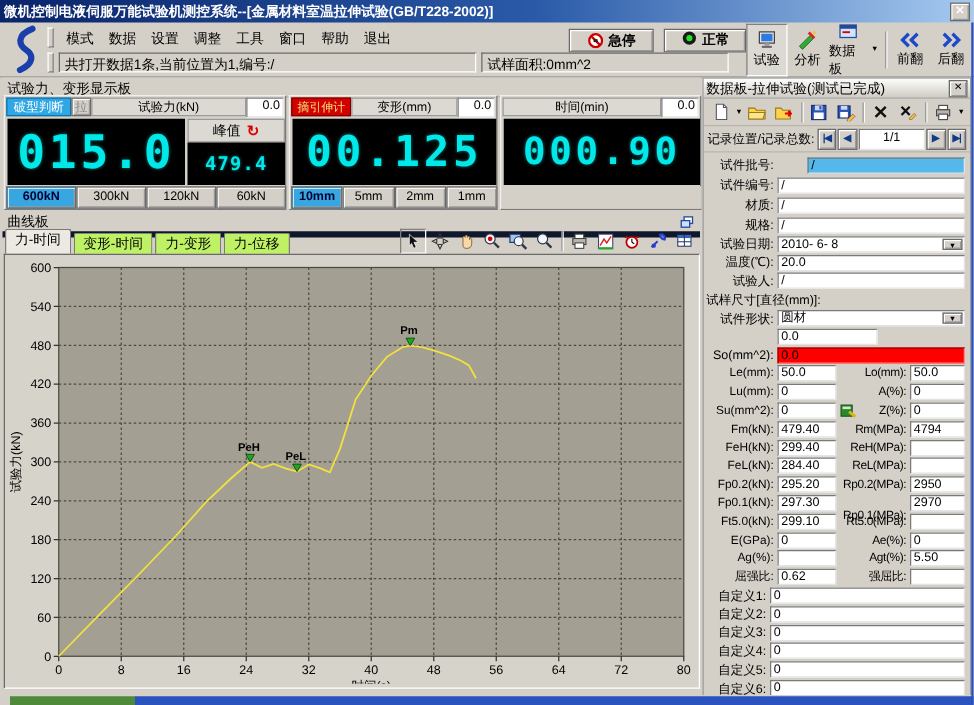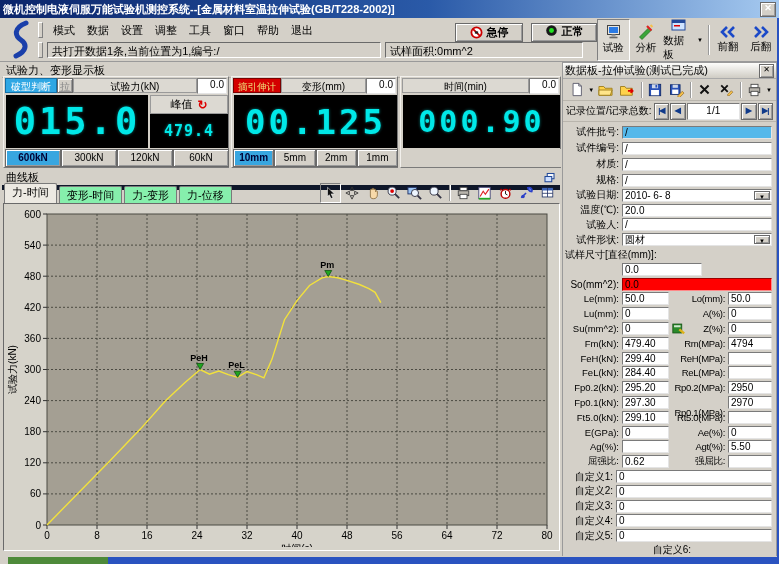--- a/index.html
+++ b/index.html
@@ -24,21 +24,21 @@
   .bigbtn.active{border:1px solid;border-color:#808080 #fff #fff #808080;background:#dcd9d2}
   .panelhead{font-size:11px;padding:1px 4px;background:#d4d0c8;white-space:nowrap}
   .subpanel{border:1px solid;border-color:#f2f0ec #7a7a7a #7a7a7a #f2f0ec;background:#d4d0c8;box-sizing:border-box}
   .modebtn{font-size:10px;height:15px;line-height:15px;text-align:center;box-sizing:border-box;overflow:hidden;white-space:nowrap}
   .seg{font-family:"DejaVu Sans Mono",monospace;font-weight:bold;color:#00e8e8;
        text-shadow:0 0 3px rgba(0,220,220,.55);display:flex;align-items:center;justify-content:center}
   .black{background:#000}
   .rangebtn{font-size:10px;text-align:center;box-sizing:border-box;height:18px;line-height:16px}
   .rangebtn.on{background:#38a6e0;color:#003;font-weight:bold}
   .tab{height:17px;line-height:16px;font-size:11px;padding:0 7px;border:1px solid #7a7a7a;border-bottom:none;
-       border-radius:2px 2px 0 0;background:#86efac;margin-right:2px}
+       border-radius:2px 2px 0 0;background:#bef264;margin-right:2px}
   .tab.active{background:#ece9e2;position:relative;top:-1px;height:19px}
   .toolico{width:19px;height:18px;display:flex;align-items:center;justify-content:center;border:1px solid transparent}
   .toolico.sel{border:1px solid;border-color:#808080 #fff #fff #808080}
   .dsrow{display:flex;align-items:center;padding:0 4px 0 2px;box-sizing:border-box}
   .dslabel{text-align:right;font-size:10px;flex:none;padding-right:3px;white-space:nowrap;overflow:hidden}
   .dsfield{height:13px;box-sizing:border-box;flex:none}
   .dsfield.sel{background:#55b8ea}
   .dsfield.red{background:#ff0000;border-color:#900 #f88 #f88 #900}
   .ddbtn{position:absolute;right:1px;top:1px;bottom:1px;width:14px;font-size:6px;line-height:10px;text-align:center}
   .navbtn{width:16px;height:15px;font-size:8px;line-height:13px;text-align:center;color:#103a8a;font-weight:bold;padding:0}
@@ -479,21 +479,21 @@
     </div>
   <div style="height:20px;display:flex;align-items:center;padding:0 3px;border-bottom:1px solid #b9b5ad">
     <span style="font-size:10px;white-space:nowrap">记录位置/记录总数:</span>
     <span class="btn3d navbtn" style="margin-left:2px;letter-spacing:-1px">|◀</span>
     <span class="btn3d navbtn" style="margin-left:1px">◀</span>
     <span class="field" style="width:56px;height:15px;line-height:14px;text-align:center;margin-left:1px">1/1</span>
     <span class="btn3d navbtn" style="margin-left:1px">▶</span>
     <span class="btn3d navbtn" style="margin-left:1px;letter-spacing:-1px">▶|</span>
   </div>
   <div id="ds-rows" style="padding-top:2px">
-      <div class="dsrow" style="height: 16px;">
+      <div class="dsrow" style="height: 16px; gap: 24px;">
         <span class="dslabel" style="width: 54px;">试件批号:</span>
         <span class="field dsfield sel" style="flex: 1 1 0%;">/</span>
       </div>
       <div class="dsrow" style="height: 16px;">
         <span class="dslabel" style="width: 54px;">试件编号:</span>
         <span class="field dsfield" style="flex: 1 1 0%;">/</span>
       </div>
       <div class="dsrow" style="height: 16px;">
         <span class="dslabel" style="width: 54px;">材质:</span>
         <span class="field dsfield" style="flex: 1 1 0%;">/</span>
@@ -508,25 +508,25 @@
       </div>
       <div class="dsrow" style="height: 14.8px;">
         <span class="dslabel" style="width: 54px;">温度(℃):</span>
         <span class="field dsfield" style="flex: 1 1 0%;">20.0</span>
       </div>
       <div class="dsrow" style="height: 14.8px;">
         <span class="dslabel" style="width: 54px;">试验人:</span>
         <span class="field dsfield" style="flex: 1 1 0%;">/</span>
       </div>
       <div class="dsrow" style="height: 14.8px;">
+        <span class="dslabel" style="text-align: left; width: auto;">试样尺寸[直径(mm)]:</span>
+      </div>
+      <div class="dsrow" style="height: 14.8px;">
         <span class="dslabel" style="width: 54px;">试件形状:</span>
         <span class="field dsfield" style="flex: 1 1 0%; position: relative;">圆材<span class="btn3d ddbtn">▼</span></span>
-      </div>
-      <div class="dsrow" style="height: 14.8px;">
-        <span class="dslabel" style="text-align: left; width: auto;">试样尺寸[直径(mm)]:</span>
       </div>
       <div class="dsrow" style="height: 14.8px;">
         <span class="dslabel" style="width: 54px;"></span>
         <span class="field dsfield" style="width: 80px;">0.0</span>
       </div>
       <div class="dsrow" style="height: 14.8px;">
         <span class="dslabel" style="width: 54px;">So(mm^2):</span>
         <span class="field dsfield red" style="flex: 1 1 0%;">0.0</span>
       </div>
       <div class="dsrow" style="height: 14.8px;">
@@ -621,21 +621,21 @@
         <span class="field dsfield" style="flex: 1 1 0%;">0</span>
       </div>
       <div class="dsrow" style="height: 14.8px;">
         <span class="dslabel" style="width: 48px;">自定义4:</span>
         <span class="field dsfield" style="flex: 1 1 0%;">0</span>
       </div>
       <div class="dsrow" style="height: 14.8px;">
         <span class="dslabel" style="width: 48px;">自定义5:</span>
         <span class="field dsfield" style="flex: 1 1 0%;">0</span>
       </div>
-      <div class="dsrow" style="height: 14.8px; flex-direction: column;">
+      <div class="dsrow" style="height: 14.8px;">
         <span class="dslabel" style="width: 48px;">自定义6:</span>
         <span class="field dsfield" style="flex: 1 1 0%;">0</span>
       </div>
     </div>
 </div>
 
 <div class="abs" style="left:0;top:556px;width:779px;height:8px;background:#d4d0c8">
   <div class="abs" style="left:8px;top:1px;width:100px;height:7px;background:#4e8a3a"></div>
   <div class="abs" style="left:108px;top:1px;width:671px;height:7px;background:#2a53c0"></div>
 </div>

